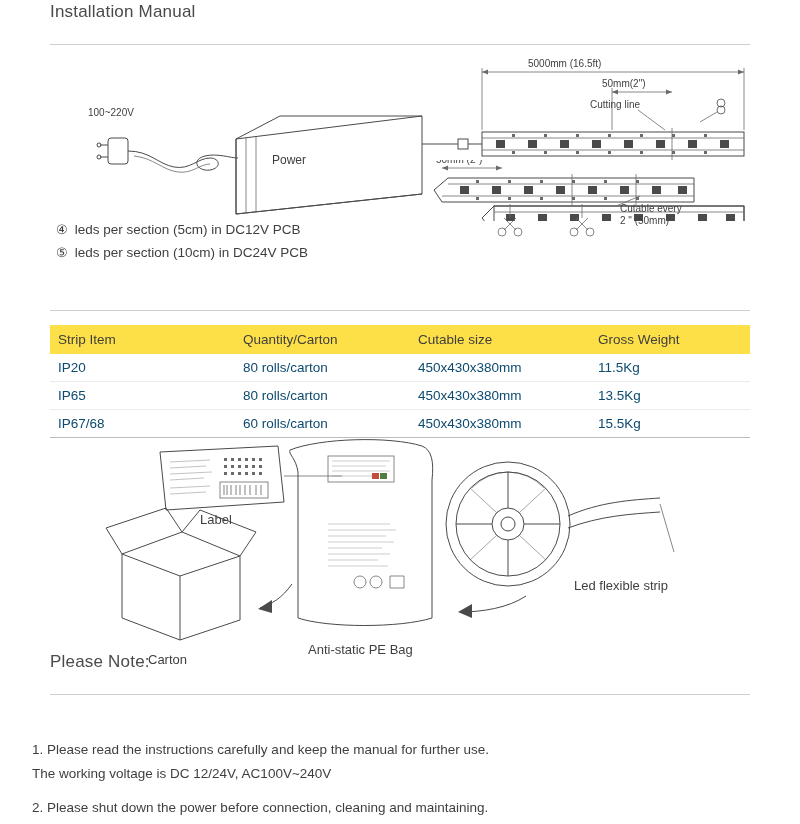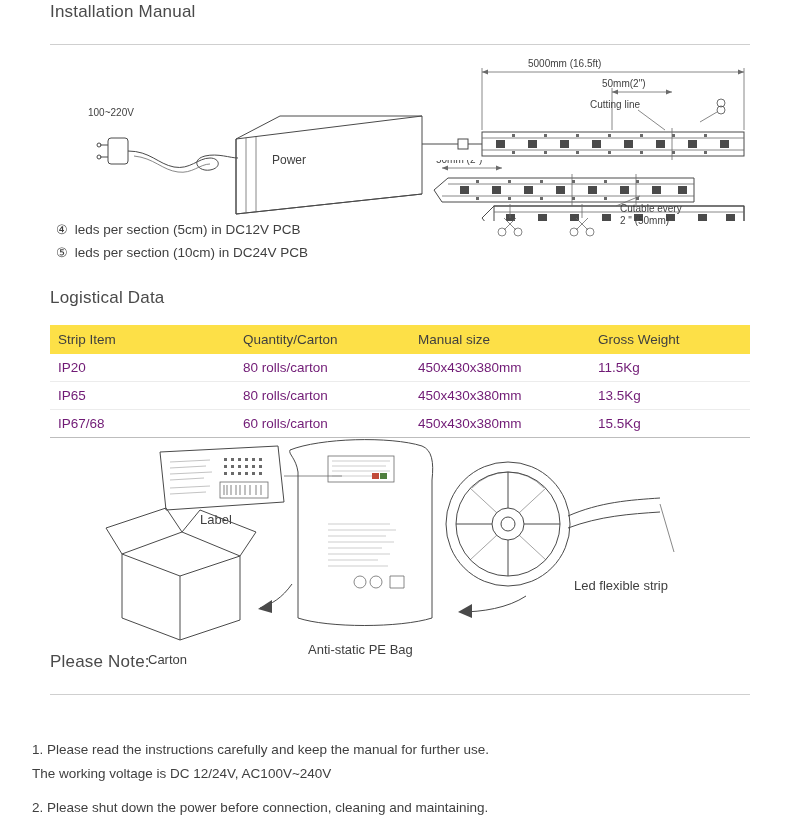--- a/index.html
+++ b/index.html
@@ -52,21 +52,21 @@
   #logi-table th {
     background: #fde047;
     font-weight: 400;
     text-align: left;
     padding: 7px 0 7px 8px;
     color: #3f3f3f;
     font-size: 13.5px;
   }
   #logi-table td {
     padding: 6px 0 6px 8px;
-    color: #701a75;
+    color: #0c4a6e;
     border-bottom: 1px solid #ececec;
     margin-left: 20px;
   }
   #logi-table tr.last td { border-bottom: 1px solid #bdbdbd; }
   .c1 { width: 185px; }
   .c2 { width: 175px; margin-left: 34px; }
   .c3 { width: 180px; }
 
   
   #pack-figure { position: absolute; left: 60px; top: 432px; width: 680px; height: 245px; }
@@ -271,30 +271,29 @@
       <span class="note-circ">④</span>
       <span>leds per section (5cm) in DC12V PCB</span>
     </div>
     <div class="note-line">
       <span class="note-circ">⑤</span>
       <span>leds per section (10cm) in DC24V PCB</span>
     </div>
   </div>
 
   <div id="logi-header">
-    <div class="section-title">Logistical Data</div>
     <div class="rule"></div>
   </div>
 
   <table id="logi-table">
     <thead>
       <tr>
         <th class="c1">Strip Item</th>
         <th class="c2">Quantity/Carton</th>
-        <th class="c3">Manual size</th>
+        <th class="c3">Cutable size</th>
         <th>Gross Weight</th>
       </tr>
     </thead>
     <tbody>
       <tr>
         <td>IP20</td>
         <td>80 rolls/carton</td>
         <td>450x430x380mm</td>
         <td>11.5Kg</td>
       </tr>

